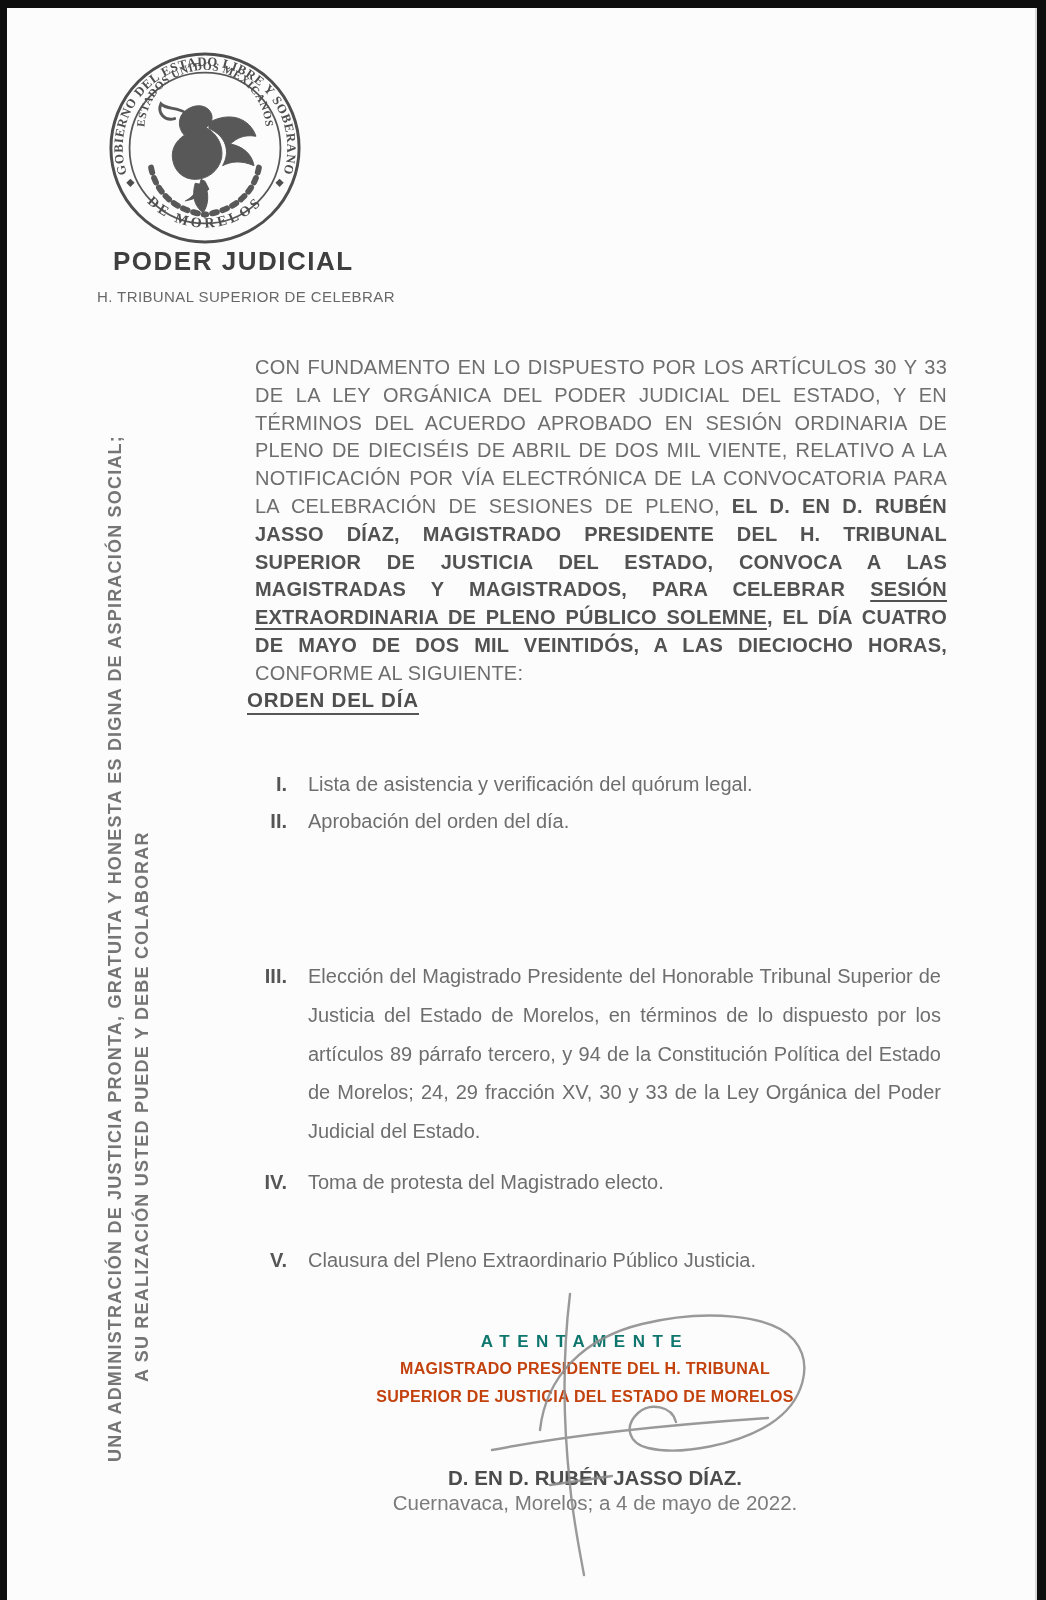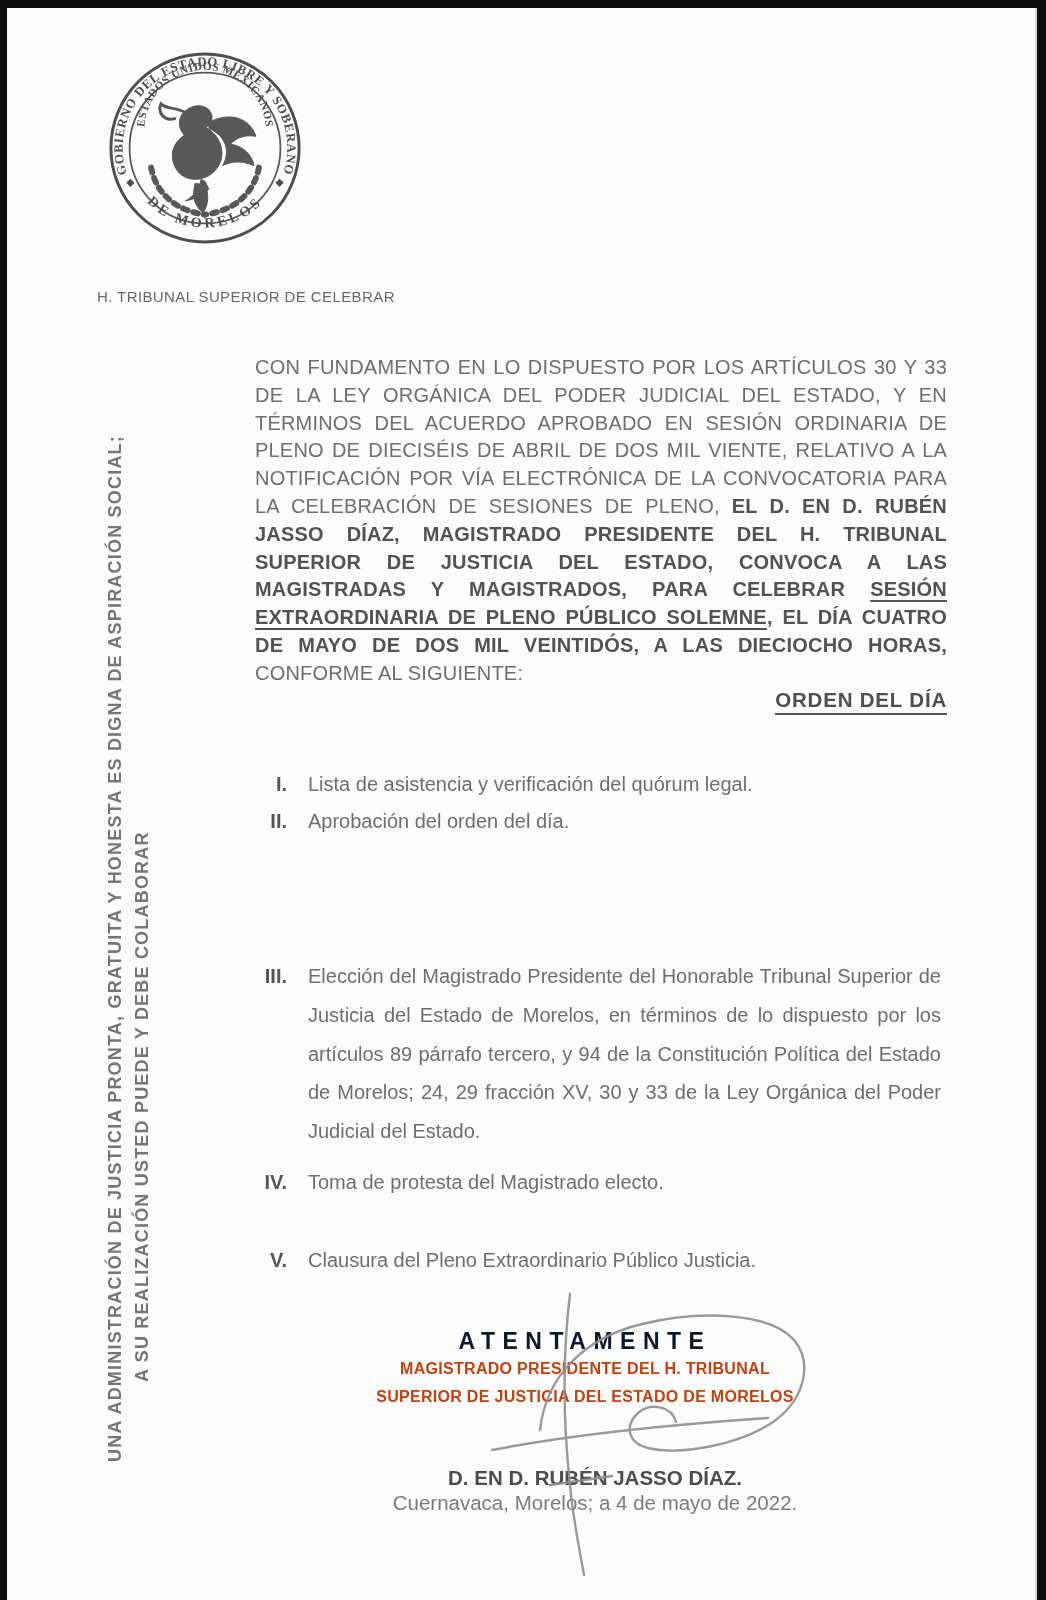--- a/index.html
+++ b/index.html
@@ -40,39 +40,39 @@
   
   .intro {
     position:absolute; left:248px; top:326px; width:692px;
     text-align:justify; font-size:20px; line-height:27.8px;
     letter-spacing:0.2px; color:#6e6e6e;
   }
   .b  { font-weight:bold; color:#525252; }
   .bu { font-weight:bold; color:#525252; text-decoration:underline;
         text-decoration-thickness:2px; text-underline-offset:4px; }
 
-  .agenda-title-wrap { position:absolute; left:248px; top:680px; width:692px; text-align:right; }
+  .agenda-title-wrap { position:absolute; left:240px; top:680px; width:692px; text-align:left; }
   .agenda-title {
     display:inline-block; font-size:20.5px; font-weight:bold; color:#4e4e4e;
     letter-spacing:0.8px; border-bottom:2.5px solid #565656; padding-bottom:1px;
   }
 
   .item { position:absolute; left:240px; width:694px; display:flex; font-size:20px; color:#6e6e6e; }
   .item .num { width:40px; min-width:40px; text-align:right; font-weight:bold; color:#555; }
   .item .txt { margin-left:21px; flex:1; }
   #item1 { top:765px; }
   #item2 { top:802px; }
   #item3 { top:921px; line-height:38.8px;margin-top:28px; }
   #item3 .txt { text-align:justify; }
   #item4 { top:1163px; }
   #item5 { top:1241px; }
 
   
   .closing { position:absolute; left:173px; top:1320px; width:810px; text-align:center; }
-  .salutation   { font-size:23px;  font-weight:bold; color:#0f172a; letter-spacing:7.5px; line-height:27px; }
+  .salutation   { font-size:17px;  font-weight:bold; color:#0f766e; letter-spacing:7.5px; line-height:27px; }
   .closing-line { font-size:16px; font-weight:bold; color:#c2410c; letter-spacing:0.3px; line-height:27.5px; }
 
   .signblock { position:absolute; left:183px; top:1457px; width:810px; text-align:center; }
   .signer { font-size:20.5px; font-weight:bold; color:#4c4c4c; line-height:25px; }
   .pdate  { font-size:20.5px; color:#7b7b7b; line-height:25px; }
 
   .signature-svg { position:absolute; left:473px; top:1272px; width:350px; height:310px; z-index:3; }
 </style>
 </head>
 <body>
@@ -104,20 +104,21 @@
         <path d="M 80,62 C 90,54 102,56 106,64 C 109,70 106,76 101,79 C 112,85 119,97 117,110 C 114,124 102,132 90,132 C 78,132 69,124 67,112 C 65,101 71,92 79,87 C 72,80 72,68 80,62 Z"></path>
         <path d="M 80,64 C 71,58 61,61 55,55 C 51,64 59,73 69,70" fill="none" stroke-width="3" stroke-linecap="round"></path>
         <path d="M 104,74 C 126,62 146,70 152,88 C 140,86 132,90 126,96 C 138,98 148,106 150,118 C 136,112 126,114 118,118 C 126,104 122,88 104,80 Z"></path>
         <path d="M 96,132 C 94,142 88,150 80,154 C 90,152 98,148 104,142 L 100,134 Z"></path>
         <path d="M 90,136 C 86,150 90,160 98,166 C 104,158 104,146 100,138 Z"></path>
         <path d="M 45,120 C 50,146 70,164 100,168" fill="none" stroke-width="6" stroke-dasharray="5 6" stroke-linecap="round"></path>
         <path d="M 155,120 C 150,146 130,164 100,168" fill="none" stroke-width="6" stroke-dasharray="5 6" stroke-linecap="round"></path>
       </g>
     </svg>
 
+    <div class="org-name">PODER JUDICIAL</div>
     <div class="org-sub">H. TRIBUNAL SUPERIOR DE CELEBRAR</div>
 
     <div class="motto">
       <div class="l1">UNA ADMINISTRACIÓN DE JUSTICIA PRONTA, GRATUITA Y HONESTA ES DIGNA DE ASPIRACIÓN SOCIAL;</div>
       <div class="l2">A SU REALIZACIÓN USTED PUEDE Y DEBE COLABORAR</div>
     </div>
 
     <p class="intro"><span>CON FUNDAMENTO EN LO DISPUESTO POR LOS ARTÍCULOS 30 Y 33 DE LA LEY ORGÁNICA DEL PODER JUDICIAL DEL ESTADO, Y EN TÉRMINOS DEL ACUERDO APROBADO EN SESIÓN ORDINARIA DE PLENO DE DIECISÉIS DE ABRIL DE DOS MIL VIENTE, RELATIVO A LA NOTIFICACIÓN POR VÍA ELECTRÓNICA DE LA CONVOCATORIA PARA LA CELEBRACIÓN DE SESIONES DE PLENO, </span><span class="b">EL D. EN D. RUBÉN JASSO DÍAZ, MAGISTRADO PRESIDENTE DEL H. TRIBUNAL SUPERIOR DE JUSTICIA DEL ESTADO, CONVOCA A LAS MAGISTRADAS Y MAGISTRADOS, PARA CELEBRAR </span><span class="bu">SESIÓN EXTRAORDINARIA DE PLENO PÚBLICO SOLEMNE</span><span class="b">, EL DÍA CUATRO DE MAYO DE DOS MIL VEINTIDÓS, A LAS DIECIOCHO HORAS,</span><span> CONFORME AL SIGUIENTE:</span></p>
 
     <div class="agenda-title-wrap">

